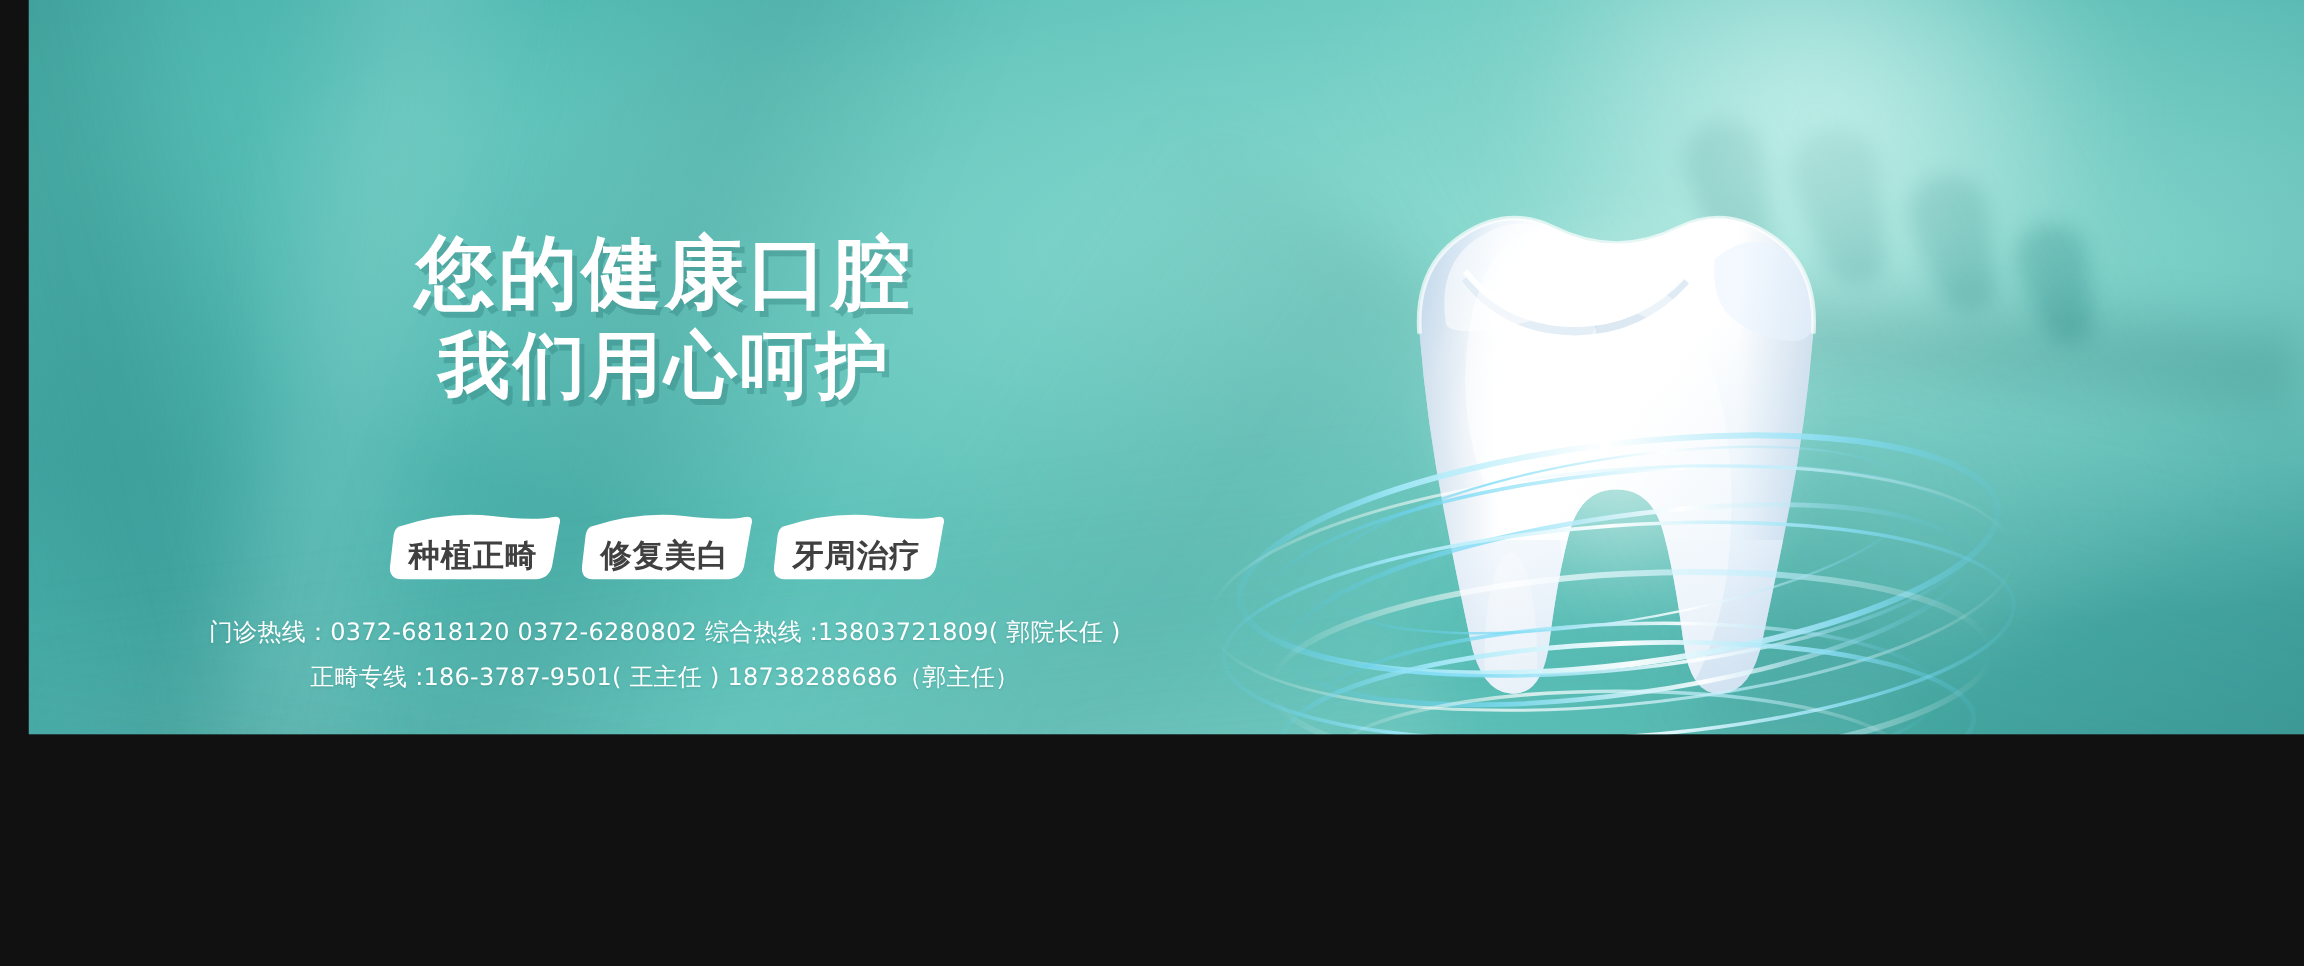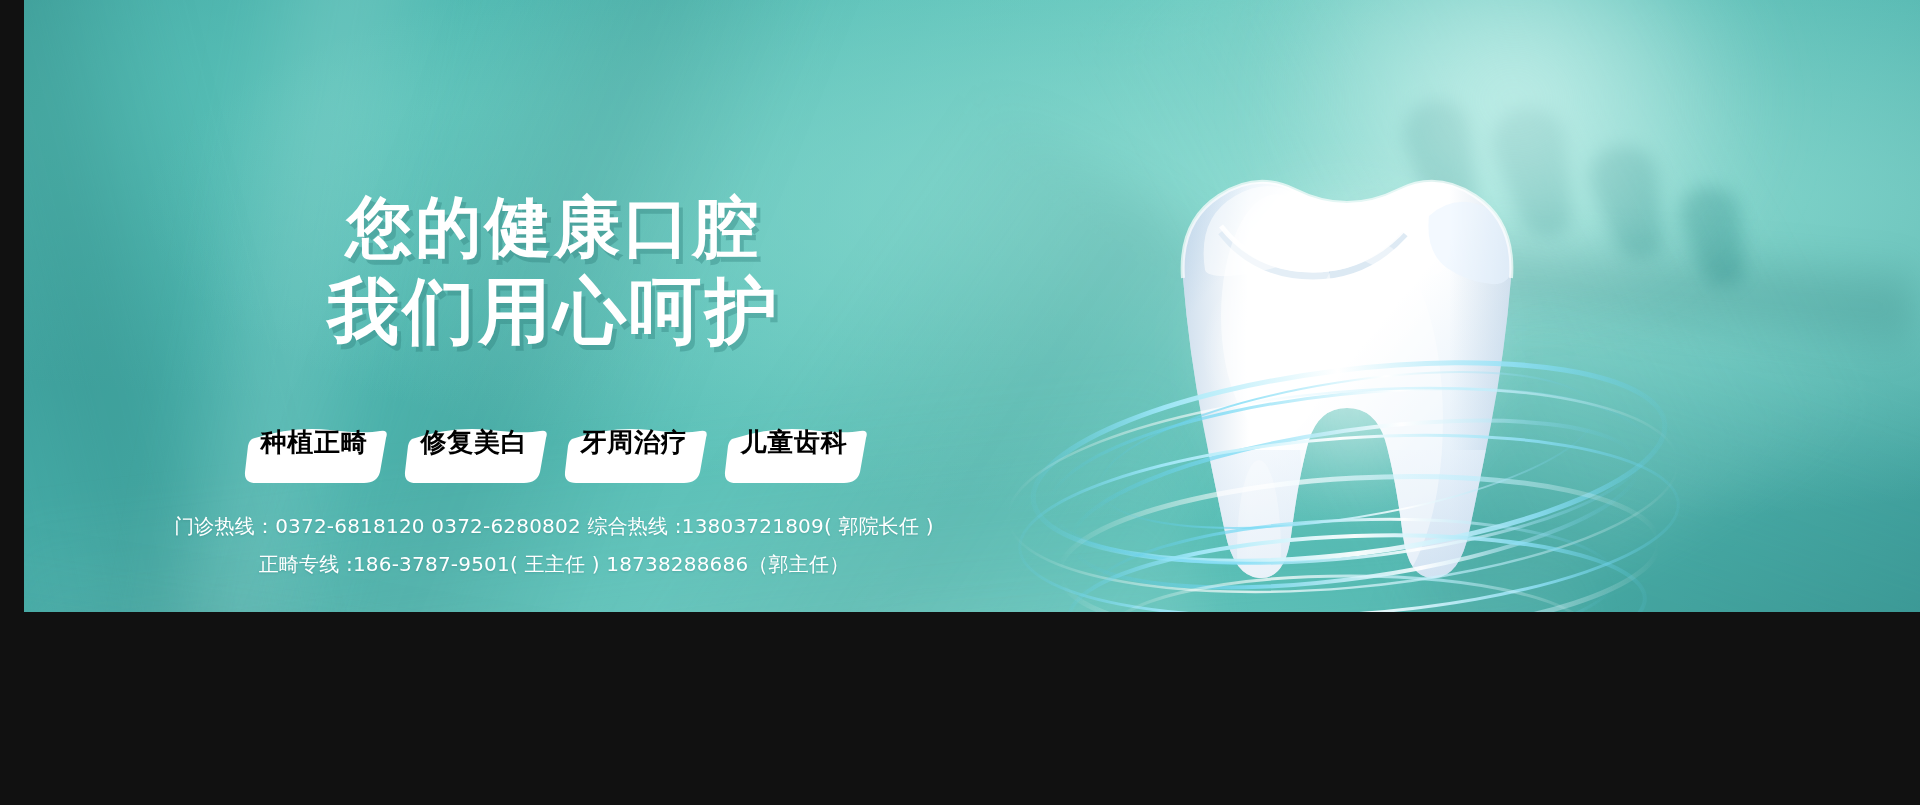--- a/index.html
+++ b/index.html
@@ -63,29 +63,29 @@
   .hl{
     font-family:"DejaVu Sans","Liberation Sans",sans-serif;
     color:#ffffff;
     font-weight:700;
     letter-spacing:.05em;
     line-height:1;
     text-shadow:4px 5px 0 rgba(40,120,118,.34);
     white-space:nowrap;
   }
   .hl-1{font-size:66px;}
-  .hl-2{font-size:72px;margin-top:14px;}
+  .hl-2{font-size:60px;margin-top:14px;}
 
   
   .pills{position:absolute;left:0;top:425px;width:1060px;display:flex;justify-content:center;gap:7px;}
   .pill{
     position:relative;
     width:153px;height:58px;
-    display:flex;align-items:flex-start;justify-content:center;
-    color:#000000;
+    display:flex;align-items:flex-end;justify-content:center;
+    color:#404040;
     font-family:"DejaVu Sans","Liberation Sans",sans-serif;
     font-weight:700;font-size:26px;letter-spacing:.03em;
     white-space:nowrap;
   }
   .pill .pill-bg{position:absolute;inset:0;z-index:0;}
   .pill .pill-label{position:relative;z-index:1;padding-bottom:2px;}
 
   
   .contact{position:absolute;left:0;top:513px;width:1060px;text-align:center;}
   .cline{
@@ -247,26 +247,20 @@
       <span class="pill-label">修复美白</span>
     </div>
 
     <div class="pill">
       <svg class="pill-bg" width="153" height="58" viewBox="0 0 153 58" preserveAspectRatio="none">
         <path d="M14 14 q40-13 78-9 q34 4 50 1 q9-2 6 7 l-6 34 q-3 11-16 11 l-108 0 q-12 0-11-11 l3-26 q1-5 4-7z" fill="#ffffff"></path>
       </svg>
       <span class="pill-label">牙周治疗</span>
     </div>
 
-    <div class="pill">
-      <svg class="pill-bg" width="153" height="58" viewBox="0 0 153 58" preserveAspectRatio="none">
-        <path d="M14 14 q40-13 78-9 q34 4 50 1 q9-2 6 7 l-6 34 q-3 11-16 11 l-108 0 q-12 0-11-11 l3-26 q1-5 4-7z" fill="#ffffff"></path>
-      </svg>
-      <span class="pill-label">儿童齿科</span>
-    </div>
 
   </div>
 
   <div class="contact">
     <div class="cline">门诊热线：0372-6818120  0372-6280802    综合热线 :13803721809( 郭院长任 )</div>
     <div class="cline">正畸专线 :186-3787-9501( 王主任 ) 18738288686（郭主任）</div>
   </div>
 
 </div>
 

